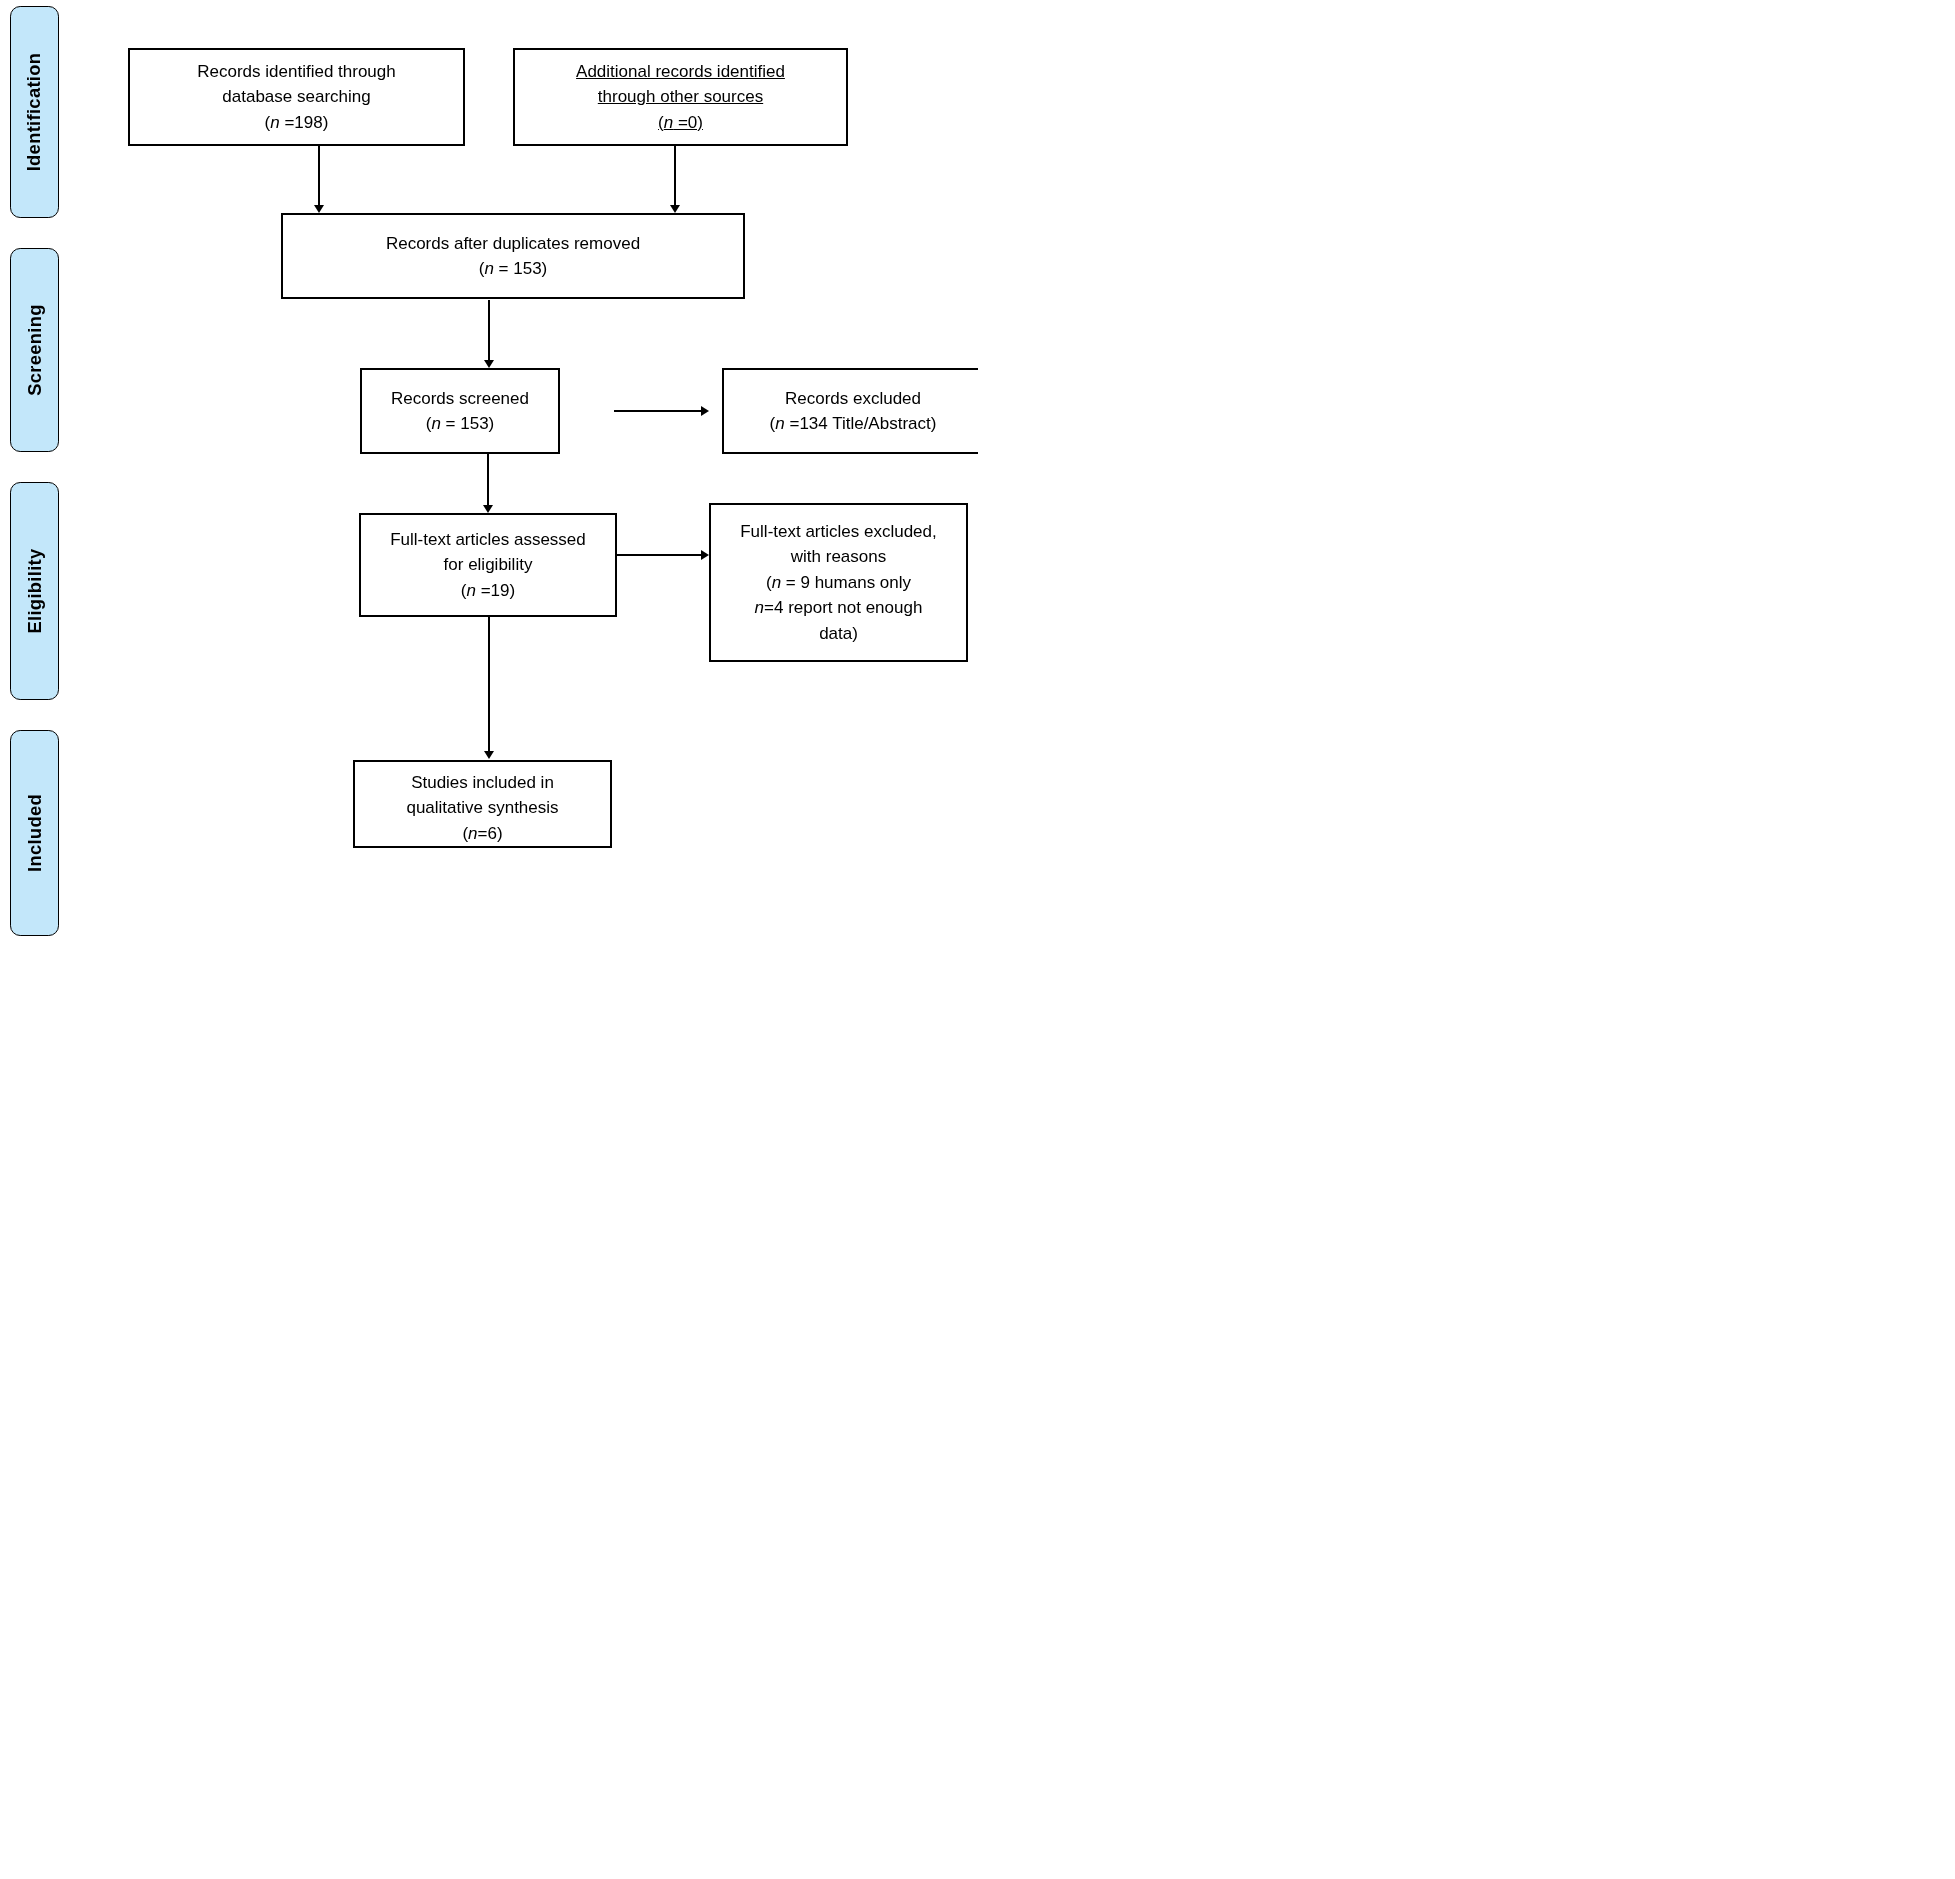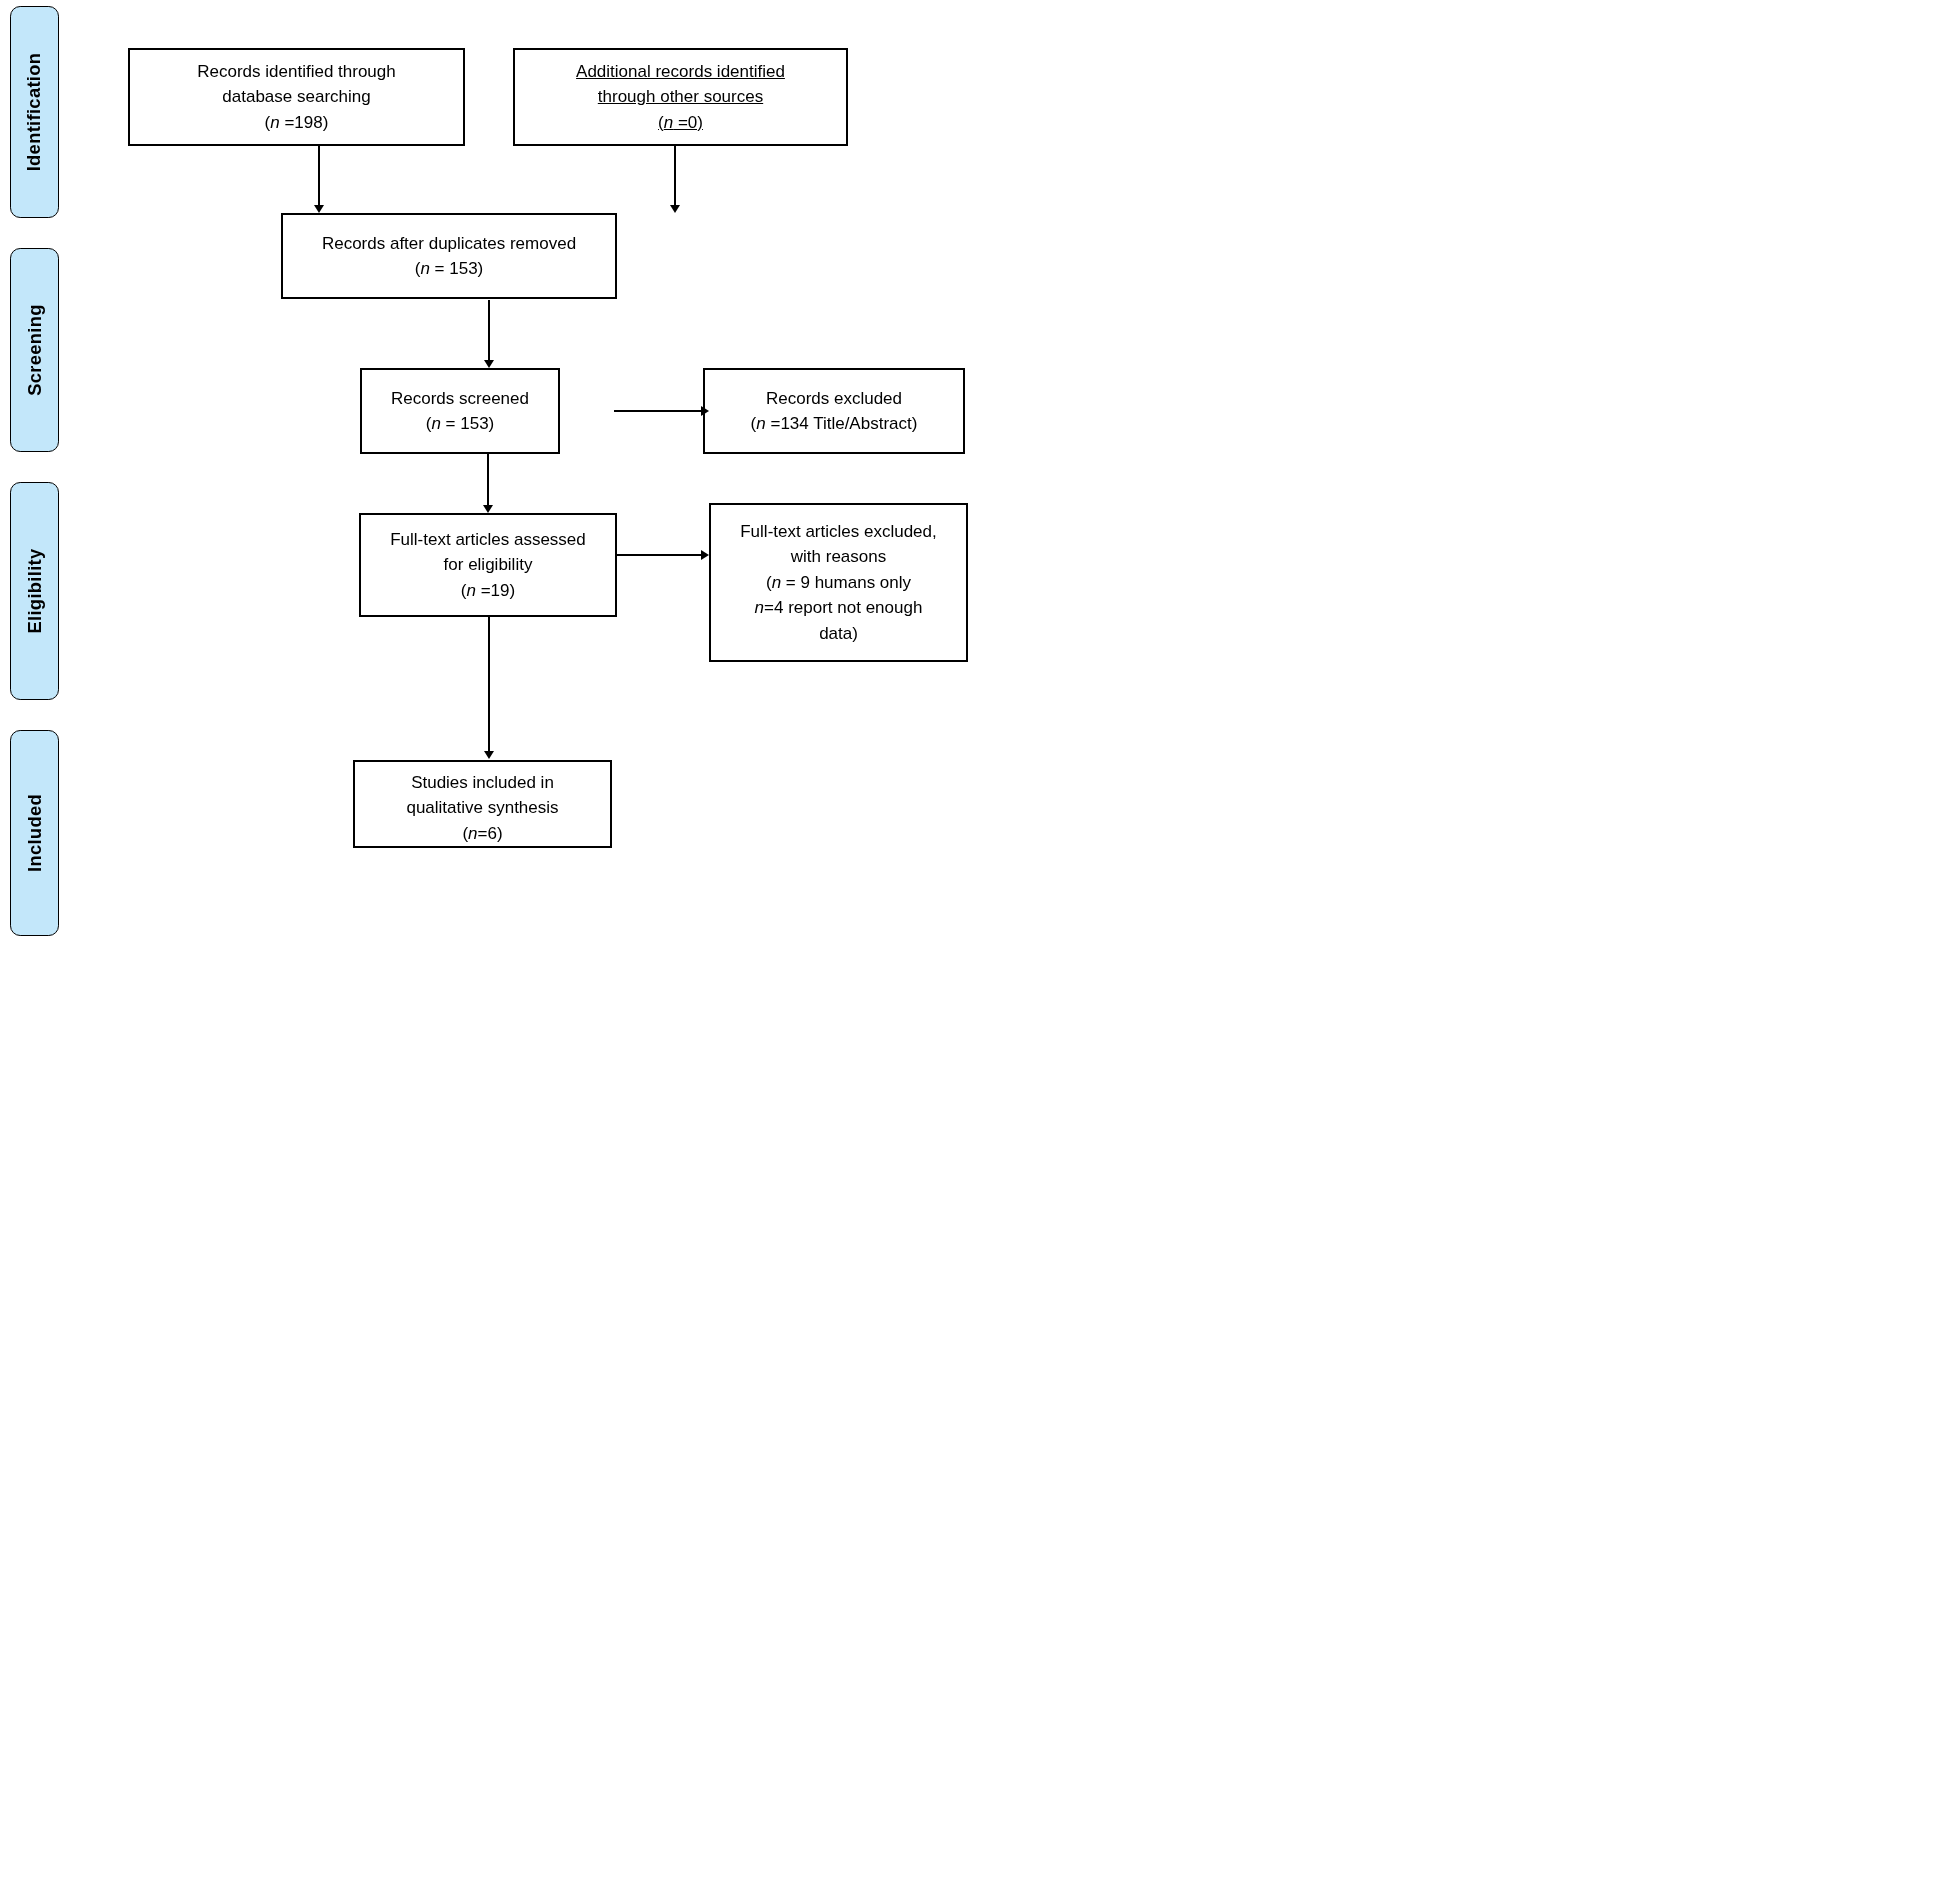--- a/index.html
+++ b/index.html
@@ -106,29 +106,29 @@
   </div>
 
   <div class="fbox" style="left:128px; top:48px; width:337px; height:98px;">
     <div class="fbox-text">Records identified through<br>database searching<br>(<em>n</em> =198)</div>
   </div>
 
   <div class="fbox" style="left:513px; top:48px; width:335px; height:98px;text-decoration:underline;">
     <div class="fbox-text">Additional records identified<br>through other sources<br>(<em>n</em> =0)</div>
   </div>
 
-  <div class="fbox" style="left:281px; top:213px; width:336px; height:86px;">
+  <div class="fbox" style="left:281px; top:213px; width:464px; height:86px;">
     <div class="fbox-text">Records after duplicates removed<br>(<em>n</em> = 153)</div>
   </div>
 
   <div class="fbox" style="left:360px; top:368px; width:200px; height:86px;">
     <div class="fbox-text">Records screened<br>(<em>n</em> = 153)</div>
   </div>
 
-  <div class="fbox" style="left:703px; top:368px; width:262px; height:86px;">
+  <div class="fbox" style="left:722px; top:368px; width:262px; height:86px;">
     <div class="fbox-text">Records excluded<br>(<em>n</em> =134 Title/Abstract)</div>
   </div>
 
   <div class="fbox" style="left:359px; top:513px; width:258px; height:104px;justify-content:center;">
     <div class="fbox-text">Full-text articles assessed<br>for eligibility<br>(<em>n</em> =19)</div>
   </div>
 
   <div class="fbox" style="left:709px; top:503px; width:259px; height:159px;">
     <div class="fbox-text">Full-text articles excluded,<br>with reasons<br>(<em>n</em> = 9 humans only<br><em>n</em>=4 report not enough<br>data)</div>
   </div>

